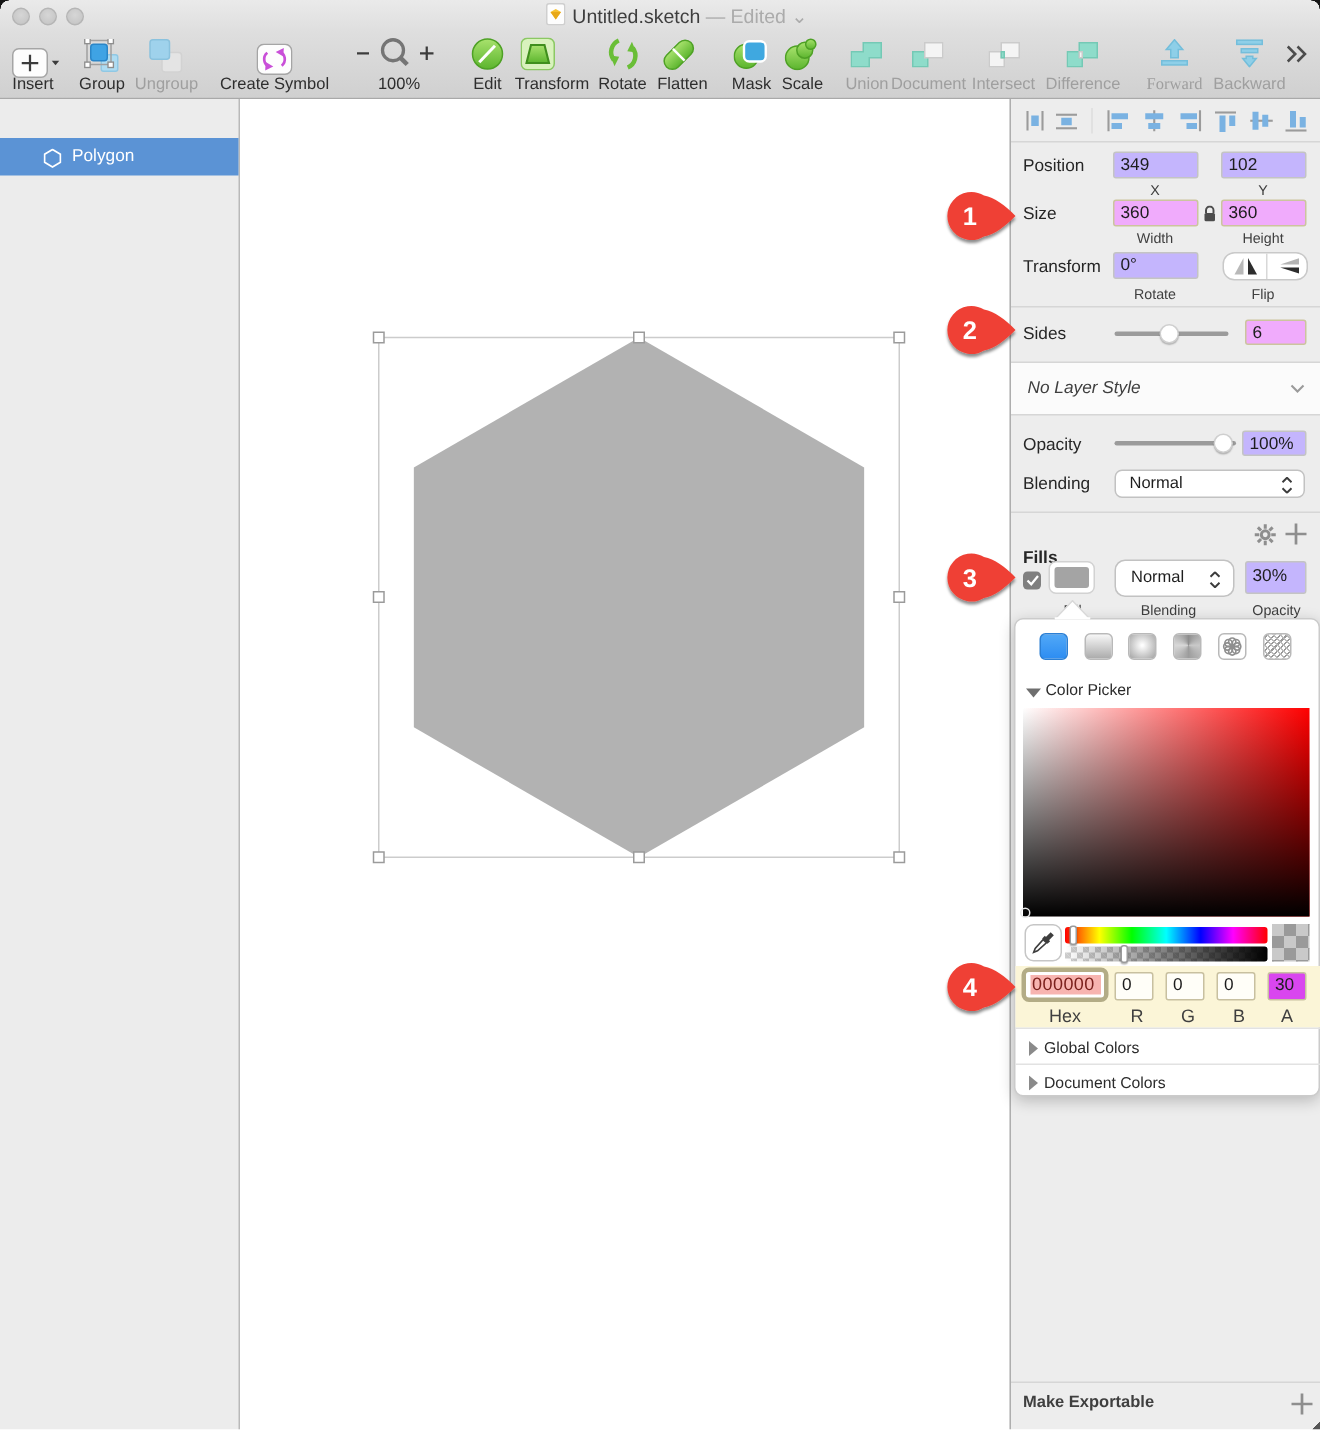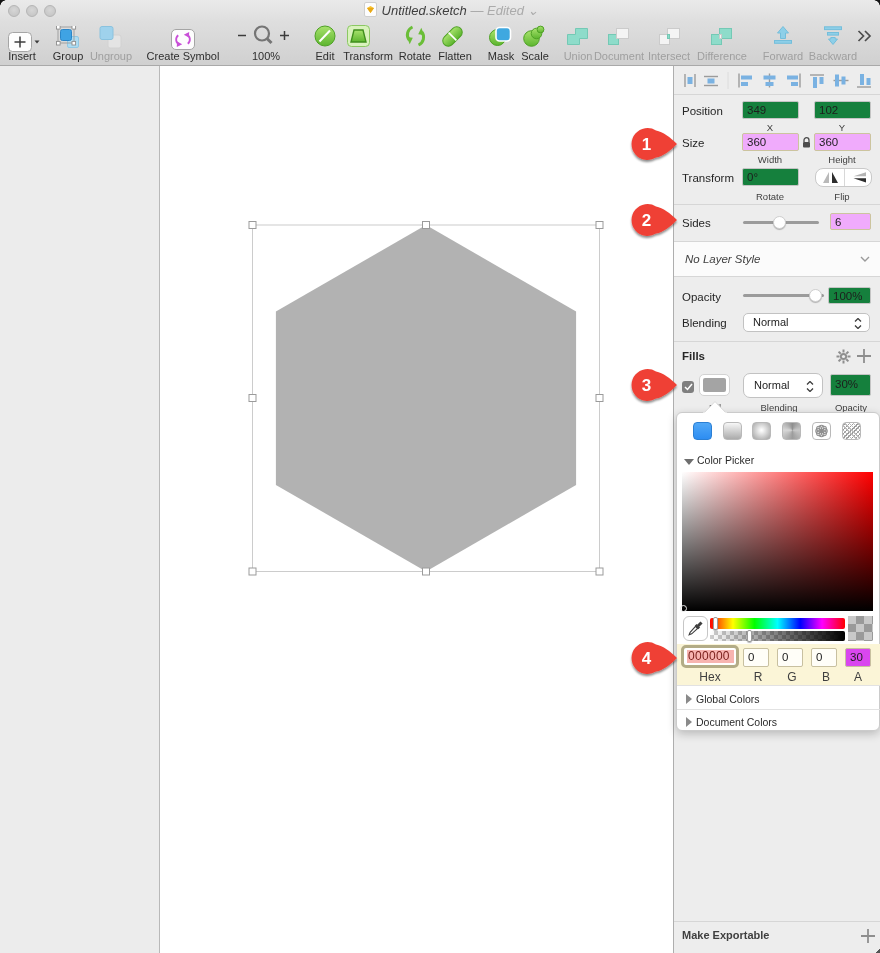--- a/index.html
+++ b/index.html
@@ -2,40 +2,40 @@
 <html><head>
 <meta charset="utf-8">
 <style>
 * { margin:0; padding:0; box-sizing:border-box; }
 html,body { width:880px; height:953px; overflow:hidden; }
 body { font-family:"Liberation Sans", sans-serif; position:relative; background:#fff; }
 .abs { position:absolute; }
 
 #titlebar { left:0; top:0; width:880px; height:22px; background:linear-gradient(#eaeaea,#dedede); }
 .tl { position:absolute; top:5px; width:12px; height:12px; border-radius:50%; background:radial-gradient(circle at 50% 40%,#d6d6d6,#c2c2c2); border:1px solid #b5b5b5; }
-#title { left:0; top:0; width:880px; height:22px; padding-left:22px; text-align:center; font-size:13px; line-height:22px; color:#3e3e3e;font-style:italic; }
+#title { left:0; top:0; width:880px; height:22px; padding-left:22px; text-align:center; font-size:13px; line-height:22px; color:#3e3e3e; }
 #title .dim { color:#ababab; }
 #toolbar { left:0; top:22px; width:880px; height:44px; background:linear-gradient(#dedede,#d0d0d0); border-bottom:1px solid #a9a9a9; }
 .tbi { position:absolute; } 
 .tblabel { position:absolute; top:27.5px; font-size:11px; color:#2e2e2e; white-space:nowrap; transform:translateX(-50%); }
 .tblabel.dis { color:#9f9f9f; }
 
 #sidebar { left:0; top:66px; width:160px; height:887px; background:#ececec; border-right:1px solid #b9b9b9; }
 #pagehdr { left:0; top:0; width:159px; height:26px; background:#f4f4f4; border-bottom:1px solid #d8d8d8; }
 #pagehdr .txt { position:absolute; left:11px; top:6px; font-size:11.5px; font-weight:bold; color:#333; }
 #layerrow { left:0; top:26px; width:159px; height:25px; background:#5b93d5; color:#fff; font-size:11.5px; line-height:25px; }
 #filterwrap { left:0; top:856px; width:159px; height:31px; border-top:1px solid #d4d4d4; background:#f0f0f0; }
 #filterbox { position:absolute; left:6px; top:7px; width:148px; height:17px; background:#fff; border:1px solid #c6c6c6; border-radius:4px; text-align:center; font-size:11px; color:#9b9b9b; line-height:15px; }
 
 #canvas { left:160px; top:66px; width:514px; height:887px; background:#fff; }
 
 #panel { left:673px; top:66px; width:207px; height:887px; border-left:1px solid #aeaeae; background:#ededed; font-size:11.5px; color:#262626; }
 #panel .row-label { position:absolute; left:8px;text-align:right; }
 .divider { position:absolute; left:0; width:206px; height:1px; background:#d6d6d6; }
-.field { position:absolute; background:#15803d; border:1px solid #c4c4c4; border-radius:2px; font-size:11.5px; color:#1d1d1d; padding:2px 0 0 4px; height:18px; }
+.field { position:absolute; background:#c4b5fd; border:1px solid #c4c4c4; border-radius:2px; font-size:11.5px; color:#1d1d1d; padding:2px 0 0 4px; height:18px; }
 .field.yellow { background:#f0abfc; border-color:#ccc49e; }
 .sublabel { position:absolute; font-size:9.5px; color:#3f3f3f; transform:translateX(-50%); white-space:nowrap; }
 .dropdown { position:absolute; background:#fff; border:1px solid #c2c2c2; border-radius:5px; font-size:11px; color:#1d1d1d; }
 .slider-track { position:absolute; height:3px; background:#9b9b9b; border-radius:2px; }
 .slider-knob { position:absolute; width:13px; height:13px; background:#fff; border:1px solid #cfcfcf; border-radius:50%; box-shadow:0 1px 1px rgba(0,0,0,0.25); }
 
 #popover { left:676px; top:412px; width:204px; height:319px; background:#fff; border:1px solid #cbcbcb; border-radius:6px; box-shadow:0 3px 10px rgba(0,0,0,0.22); }
 #poparrow { left:703px; top:400px; width:24px; height:13px; }
 .ftbtn { position:absolute; top:9px; width:19px; height:18px; border-radius:4px; border:1px solid #b9b9b9; }
 .checker { background-image:
@@ -174,35 +174,41 @@
     <rect x="0.5" y="6.5" width="10" height="10" fill="#8edcca" stroke="#74c9b5"></rect>
     <rect x="8.5" y="0.5" width="12" height="10" fill="#8edcca" stroke="#74c9b5"></rect>
     <rect x="8.5" y="6.5" width="2" height="4" fill="#f4f4f4" stroke="#cbcbcb"></rect>
   </svg>
   <div class="tblabel dis" style="left:722px;">Difference</div>
 
   <svg class="tbi" style="left:772px;top:4px;" width="22" height="19" viewBox="0 0 22 19">
     <path d="M11 0.5 l5.5 6.5 h-3 v5.5 h-5 v-5.5 h-3 z" fill="#8ecfe8" stroke="#74bedb"></path>
     <rect x="2.5" y="14.5" width="17" height="2.8" fill="#8ecfe8" stroke="#74bedb"></rect>
   </svg>
-  <div class="tblabel dis" style="left:783px;">Forward</div>
+  <div class="tblabel dis" style="left:783px;font-family:Liberation Serif, serif;">Forward</div>
 
   <svg class="tbi" style="left:822px;top:4px;" width="22" height="19" viewBox="0 0 22 19">
     <rect x="2.5" y="0.8" width="17" height="2.8" fill="#8ecfe8" stroke="#74bedb"></rect>
     <rect x="5.5" y="6.5" width="11" height="2.6" fill="#8ecfe8" stroke="#74bedb"></rect>
     <path d="M11 18.5 l4.5 -5.5 h-2.3 v-1.5 h-4.4 v1.5 h-2.3 z" fill="#8ecfe8" stroke="#74bedb"></path>
   </svg>
   <div class="tblabel dis" style="left:833px;">Backward</div>
 
   <svg class="tbi" style="left:856px;top:7px;" width="17" height="14" viewBox="0 0 17 14">
       <path d="M2.5 2 l5 5 l-5 5 M9 2 l5 5 l-5 5" fill="none" stroke="#4c4c4c" stroke-width="1.7"></path>
     </svg>
 </div>
 
 <div class="abs" id="sidebar">
+  <div class="abs" id="layerrow">
+    <svg style="position:absolute;left:29px;top:7px;" width="12" height="13" viewBox="0 0 12 13">
+        <polygon points="6,0.7 11.3,3.9 11.3,9.1 6,12.3 0.7,9.1 0.7,3.9" fill="none" stroke="#fff" stroke-width="1.2"></polygon>
+      </svg>
+    <span style="position:absolute;left:48px;">Polygon</span>
+  </div>
 </div>
 
 <div class="abs" id="canvas">
   <svg width="514" height="887" viewBox="160 66 514 887">
     <polygon points="426,225 576.1,311.6 576.1,484.9 426,571.5 275.9,484.9 275.9,311.6" fill="#b2b2b2"></polygon>
     <rect x="252.5" y="225" width="347" height="346.5" fill="none" stroke="#cccccc" stroke-width="1"></rect>
     <g fill="#ffffff" stroke="#9b9b9b" stroke-width="1">
       <rect x="249" y="221.5" width="7" height="7"></rect>
         <rect x="422.5" y="221.5" width="7" height="7"></rect>
         <rect x="596" y="221.5" width="7" height="7"></rect>
@@ -304,21 +310,21 @@
 
   <div class="row-label" style="top:251px;">Blending</div>
   <div class="dropdown" style="left:69px;top:247px;width:127px;height:19px;">
     <span style="position:absolute;left:9px;top:2px;">Normal</span>
     <svg style="position:absolute;right:7px;top:4px;" width="8" height="11" viewBox="0 0 8 11">
         <path d="M1 3.5 L4 0.5 L7 3.5 M1 7.5 L4 10.5 L7 7.5" fill="none" stroke="#3c3c3c" stroke-width="1.3"></path>
       </svg>
   </div>
   <div class="divider" style="top:275px;"></div>
 
-  <div class="row-label" style="top:284px;font-weight:bold;">Fills</div>
+  <div class="row-label" style="top:300px;font-weight:bold;">Fills</div>
   <svg style="position:absolute;left:162px;top:283px;" width="15" height="15" viewBox="0 0 15 15">
       <g fill="#8e8e8e">
         <circle cx="7.5" cy="7.5" r="3.6"></circle>
         <g stroke="#8e8e8e" stroke-width="2">
           <path d="M7.5 0.5 v3"></path>
           <path d="M7.5 11.5 v3"></path>
           <path d="M0.5 7.5 h3"></path>
           <path d="M11.5 7.5 h3"></path>
           <path d="M2.6 2.6 l2.1 2.1"></path>
           <path d="M10.3 10.3 l2.1 2.1"></path>

